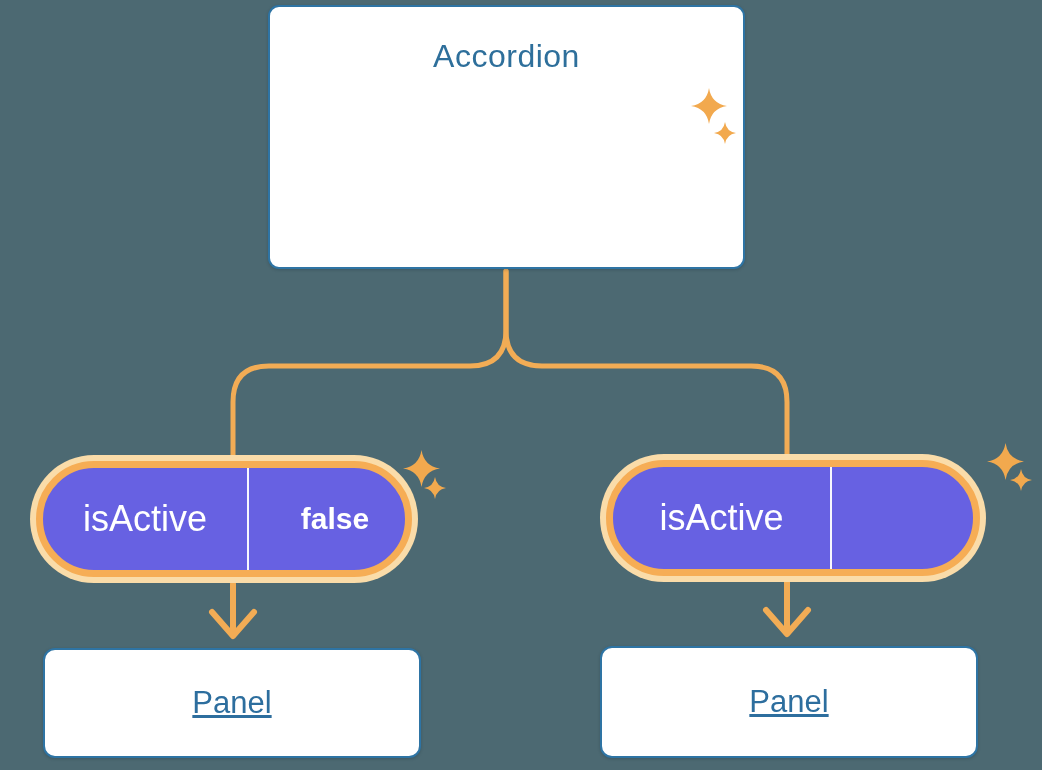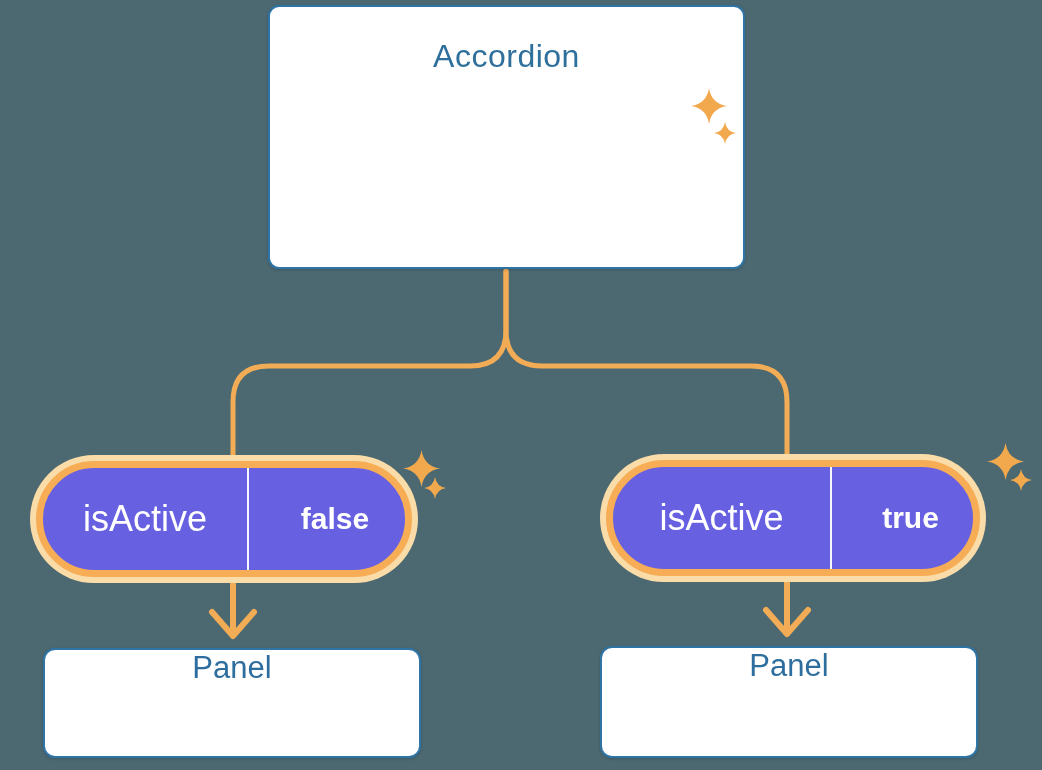--- a/index.html
+++ b/index.html
@@ -78,25 +78,26 @@
     display: flex; align-items: center; justify-content: center;
     font-size: 30px; font-weight: bold;
     color: #ffffff;
     padding-left: 16px;
   }
   .prop-pill-left  { left: 36px;  top: 461px; width: 376px; }
   .prop-pill-left .pill-label  { width: 204px; }
   .prop-pill-right { left: 606px; top: 460px; width: 374px; }
   .prop-pill-right .pill-label { width: 217px; }
   .panel-card {
-    display: flex; align-items: flex-start; justify-content: center;
+    display: flex; align-items: center; justify-content: center;
     border-radius: 12px;
     font-size: 31px;
     color: #2D6E9E;
     font-weight: 500;
+    text-decoration: underline;
   }
   .panel-left  { left: 43px;  top: 648px; width: 378px; height: 110px; }
   .panel-right { left: 600px; top: 646px; width: 378px; height: 112px; }
   .sparkle { position: absolute; pointer-events: none; }
   .sparkle svg { display: block; }
 </style>
 </head>
 <body>
 
 <div class="stage">
@@ -141,21 +142,20 @@
   </div>
   <div class="sparkle" style="left:424px; top:477px;">
     <svg width="22" height="22" viewBox="0 0 24 24">
         <path fill="#F2A94E" d="M12 0Q13.6 10.4 24 12Q13.6 13.6 12 24Q10.4 13.6 0 12Q10.4 10.4 12 0Z"></path>
       </svg>
   </div>
 
   <div class="pill prop-pill prop-pill-right">
     <span class="pill-label">isActive</span>
     <span class="pill-divider"></span>
-    <span class="pill-value">true</span>
   </div>
   <div class="sparkle" style="left:987px; top:443px;">
     <svg width="37" height="37" viewBox="0 0 24 24">
         <path fill="#F2A94E" d="M12 0Q13.6 10.4 24 12Q13.6 13.6 12 24Q10.4 13.6 0 12Q10.4 10.4 12 0Z"></path>
       </svg>
   </div>
   <div class="sparkle" style="left:1010px; top:469px;">
     <svg width="22" height="22" viewBox="0 0 24 24">
         <path fill="#F2A94E" d="M12 0Q13.6 10.4 24 12Q13.6 13.6 12 24Q10.4 13.6 0 12Q10.4 10.4 12 0Z"></path>
       </svg>

